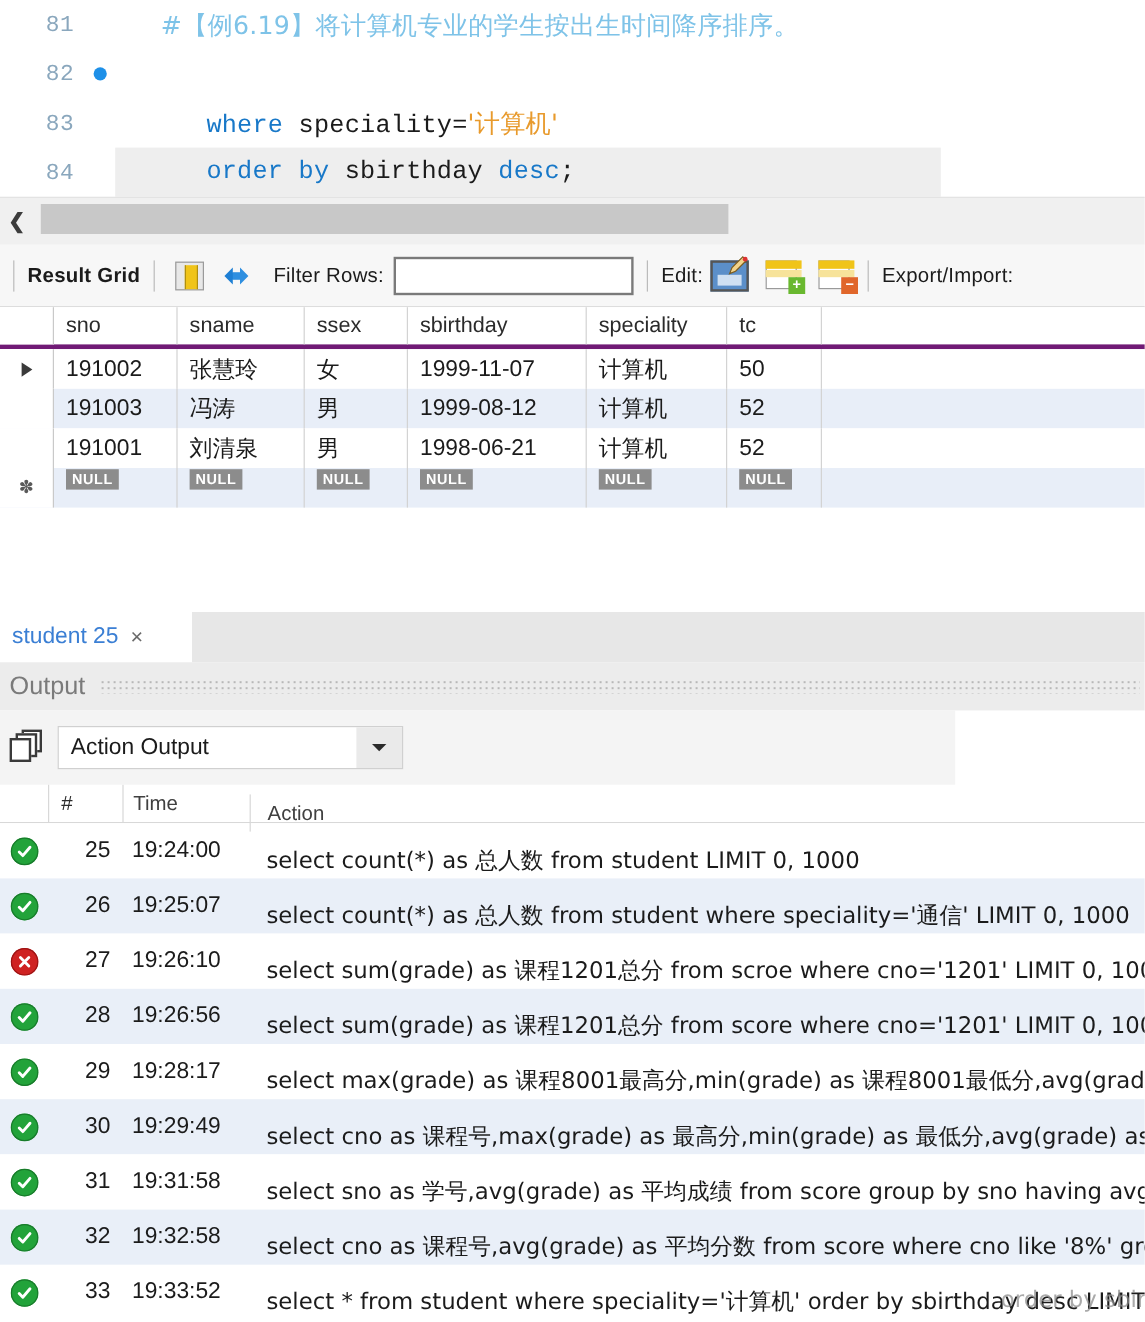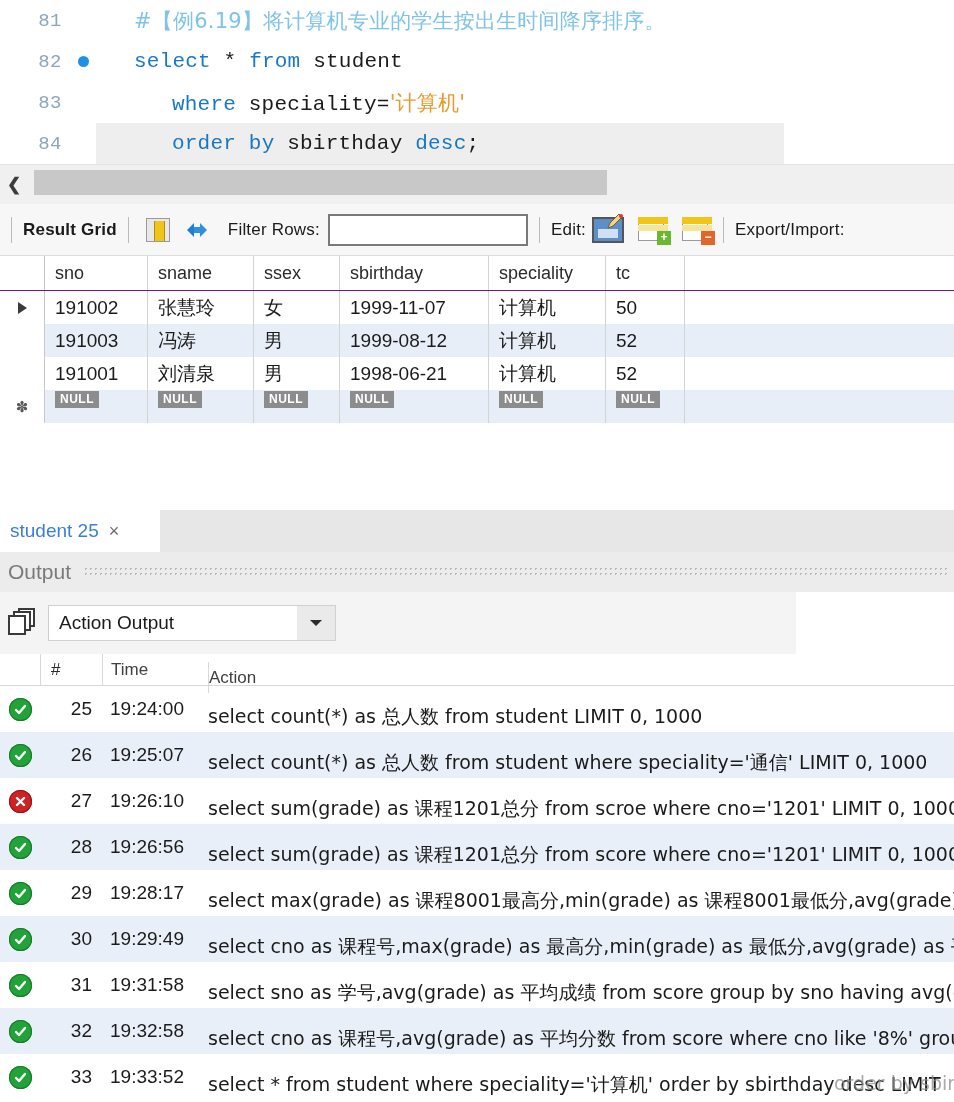--- a/index.html
+++ b/index.html
@@ -82,21 +82,21 @@
   .ic-tbl .tb-badge {
     position: absolute; right: -3px; bottom: -2px; width: 14px; height: 14px;
     color: #fff; font-size: 12px; font-weight: bold; line-height: 13px; text-align: center;
   }
   .badge-plus { background: #69b82f; }
   .badge-minus { background: #e0662a; }
 
   
   .grid { position: absolute; left: 0; top: 256px; width: 954px; }
   .grow { display: flex; height: 33px; align-items: stretch; }
-  .ghead { height: 35px; background: #fff; border-bottom: 1px solid #701a75; }
+  .ghead { height: 35px; background: #fff; border-bottom: 4px solid #701a75; }
   .gcell {
     border-right: 1px solid #d3d3d3; display: flex; align-items: center;
     padding-left: 10px; font-size: 19px; color: #1b1b1b; overflow: hidden; white-space: nowrap;
   }
   .ghead .gcell { font-size: 18px; color: #2b2b2b; border-bottom: none; }
   .gmark { width: 45px; min-width: 45px; border-right: 1px solid #c9c9c9;
     display: flex; align-items: center; justify-content: center; background: #fff; }
   .grow.alt { background: #e8eef8; }
   .grow.zebra0 { background: #ffffff; }
   .tri { width: 0; height: 0; border-left: 9px solid #3a3a3a; border-top: 6px solid transparent;
@@ -160,21 +160,21 @@
     border-top: 6px solid #2b2b2b; }
 
   
   .logtbl { position: absolute; left: 0; top: 654px; width: 954px; }
   .loghead { display: flex; height: 32px; align-items: center; background: #fff;
     border-bottom: 1px solid #d8d8d8; }
   .lg-status { width: 40px; min-width: 40px; display: flex; align-items: center; justify-content: center; }
   .lg-num { width: 62px; min-width: 62px; text-align: right; padding-right: 10px;
     font-size: 19px; color: #1b1b1b; }
   .lg-time { width: 106px; min-width: 106px; padding-left: 8px; font-size: 19px; color: #1b1b1b; }
-  .lg-act { flex: 1; padding-left: 0; font-size: 19px; color: #1b1b1b;
+  .lg-act { flex: 1; padding-left: 14px; font-size: 19px; color: #1b1b1b;
     white-space: nowrap; overflow: hidden; position: relative; margin-top: 16px; }
   .loghead .lg-num { font-size: 17px; color: #2b2b2b; text-align: left; padding-left: 10px; }
   .loghead .lg-time, .loghead .lg-act { font-size: 17px; color: #404040; }
   .loghead .lg-num, .loghead .lg-time, .loghead .lg-act { border-left: 1px solid #d8d8d8; height: 100%;
     display: flex; align-items: center; }
   .logrow { display: flex; height: 46px; align-items: center; background: #fff; }
   .logrow.alt { background: #e9eff8; }
   .st-ico { width: 23px; height: 23px; border-radius: 50%; position: relative;
     display: flex; align-items: center; justify-content: center; }
   .st-ok { background: #22a33a; box-shadow: inset 0 0 0 1px #197a2b; }
@@ -196,23 +196,20 @@
         <div class="gutter">81</div>
         <div class="bpcol"></div>
         <div class="code-area">
           <span class="code"><span class="k-comment cjk">#【例6.19】将计算机专业的学生按出生时间降序排序。</span></span>
         </div>
       </div>
       <div class="ed-line">
         <div class="gutter">82</div>
         <div class="bpcol">
           <span class="bpdot"></span>
-        </div>
-        <div class="code-area">
-          <span class="code"><span class="k-kw">select</span><span class="k-op"> * </span><span class="k-kw">from</span><span class="k-id"> student</span></span>
         </div>
       </div>
       <div class="ed-line">
         <div class="gutter">83</div>
         <div class="bpcol"></div>
         <div class="code-area">
           <span class="code ind1"><span class="k-kw">where</span><span class="k-id"> speciality=</span><span class="k-str cjk">'计算机'</span></span>
         </div>
       </div>
       <div class="ed-line current">

